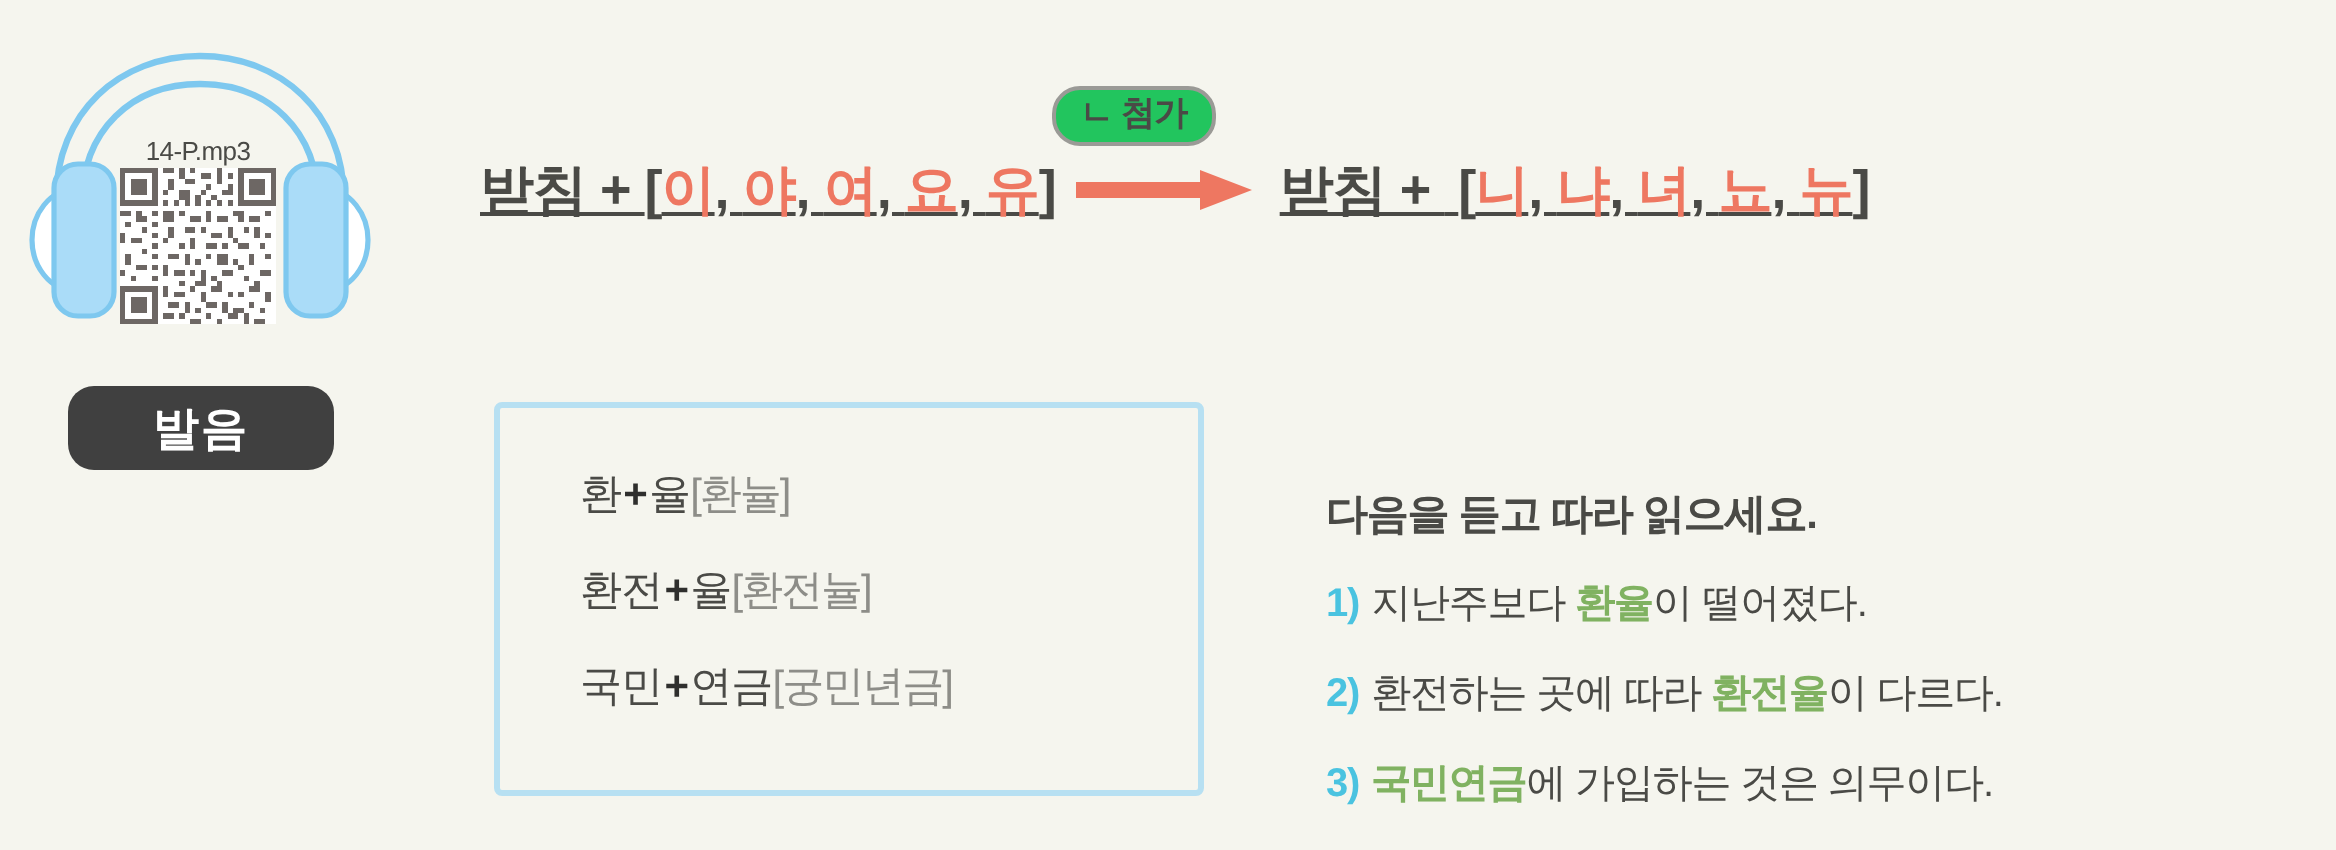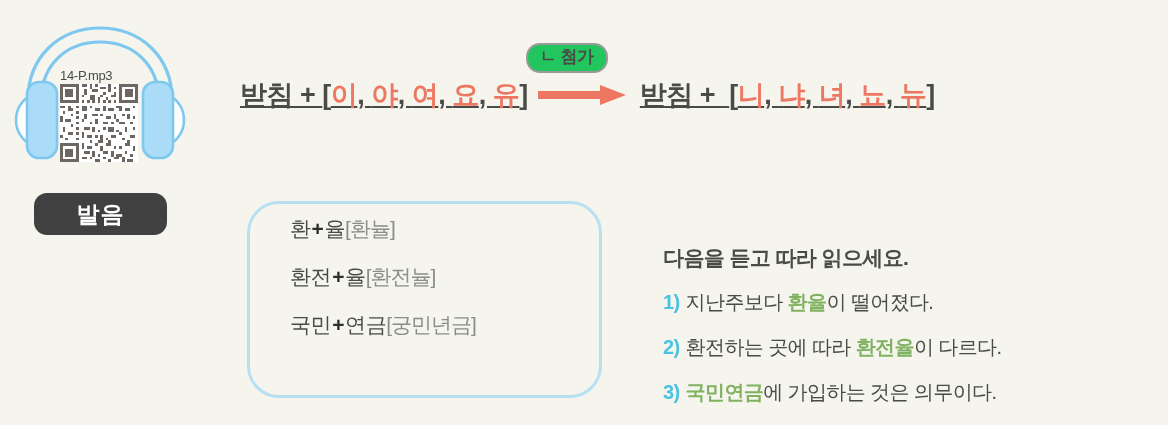--- a/index.html
+++ b/index.html
@@ -31,21 +31,21 @@
     top: 0;
     width: 172px;
     height: 152px;
   }
 
   #qr-wrap {
     position: absolute;
     left: 46px;
     top: 52px;
     width: 78px;
-    text-align: left;
+    text-align: center;
   }
   #qr-label {
     font-size: 13px;
     color: #4a4a46;
     line-height: 15px;
     letter-spacing: -0.3px;
     white-space: nowrap;
   }
   #qr-code {
     width: 78px;
@@ -135,23 +135,23 @@
   }
 
   
   #example-box {
     position: absolute;
     left: 247px;
     top: 201px;
     width: 355px;
     height: 197px;
     border: 3px solid #b7e0f2;
-    border-radius: 32px;
+    border-radius: 4px;
     box-sizing: border-box;
-    padding: 13px 0 0 40px;
+    padding: 32px 0 0 40px;
   }
   .example-line {
     font-size: 21px;
     line-height: 24px;
     color: #4a4a46;
     margin-bottom: 24px;
     white-space: nowrap;
     letter-spacing: -0.4px;
   }
   .example-line .plus {

